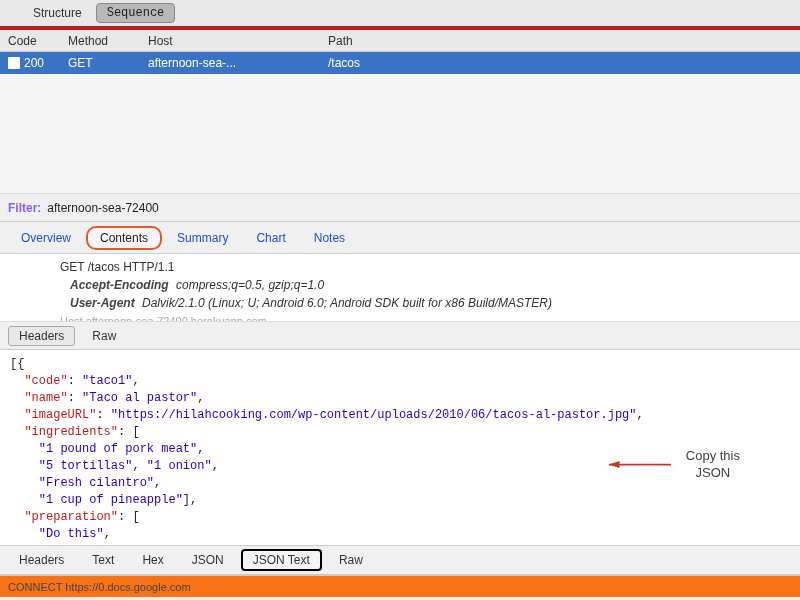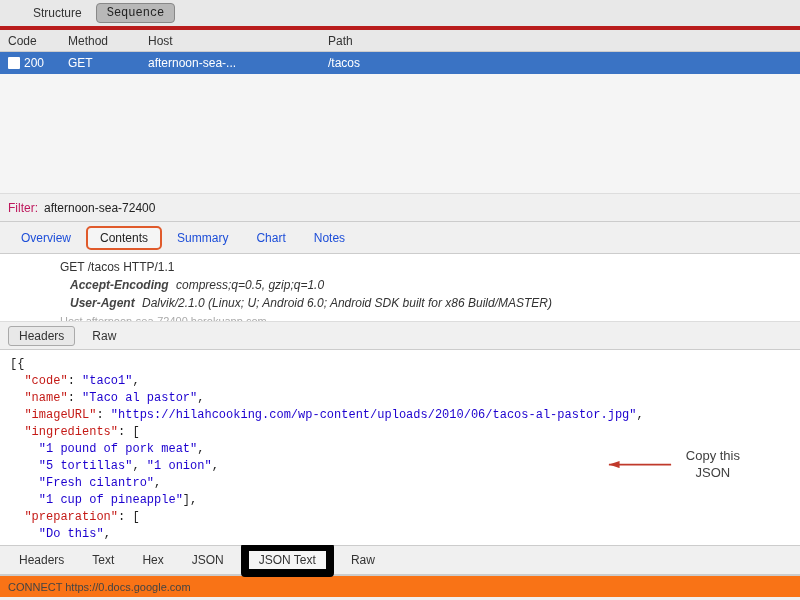--- a/index.html
+++ b/index.html
@@ -86,22 +86,22 @@
       display: flex;
       align-items: center;
       background: #f0f0f0;
       border-bottom: 1px solid #ccc;
       padding: 4px 8px;
       height: 28px;
       gap: 6px;
     }
     .filter-label {
       font-size: 12px;
-      color: #be185d;
-      font-weight: 400;
+      color: #8b5cf6;
+      font-weight: 700;
     }
     .filter-value {
       font-size: 12px;
       color: #222;
     }
 
     
     .tab-bar {
       display: flex;
       align-items: center;
@@ -115,21 +115,21 @@
       padding: 3px 12px;
       font-size: 12px;
       border-radius: 4px;
       cursor: pointer;
       border: 1px solid transparent;
       color: #1d4ed8;
       background: transparent;
     }
     .tab.active {
       border: 2px solid #e05a2b;
-      border-radius: 5px;
+      border-radius: 10px;
       background: #f5f5f5;
       font-weight: 500;
       color: #222;
     }
 
     
     .info-area {
       background: white;
       padding: 4px 10px;
       border-bottom: 1px solid #ddd;
@@ -228,21 +228,21 @@
     .bottom-tab {
       padding: 2px 10px;
       font-size: 12px;
       border-radius: 3px;
       cursor: pointer;
       border: 1px solid transparent;
       color: #333;
       background: transparent;
     }
     .bottom-tab.active {
-      border: 8px solid #000000;
+      border: 2px solid #000000;
       border-radius: 4px;
       background: #f5f5f5;
       font-weight: 500;
     }
 
     
     .status-bar {
       background: #f97316;
       border-top: 1px solid #ccc;
       padding: 3px 8px;

